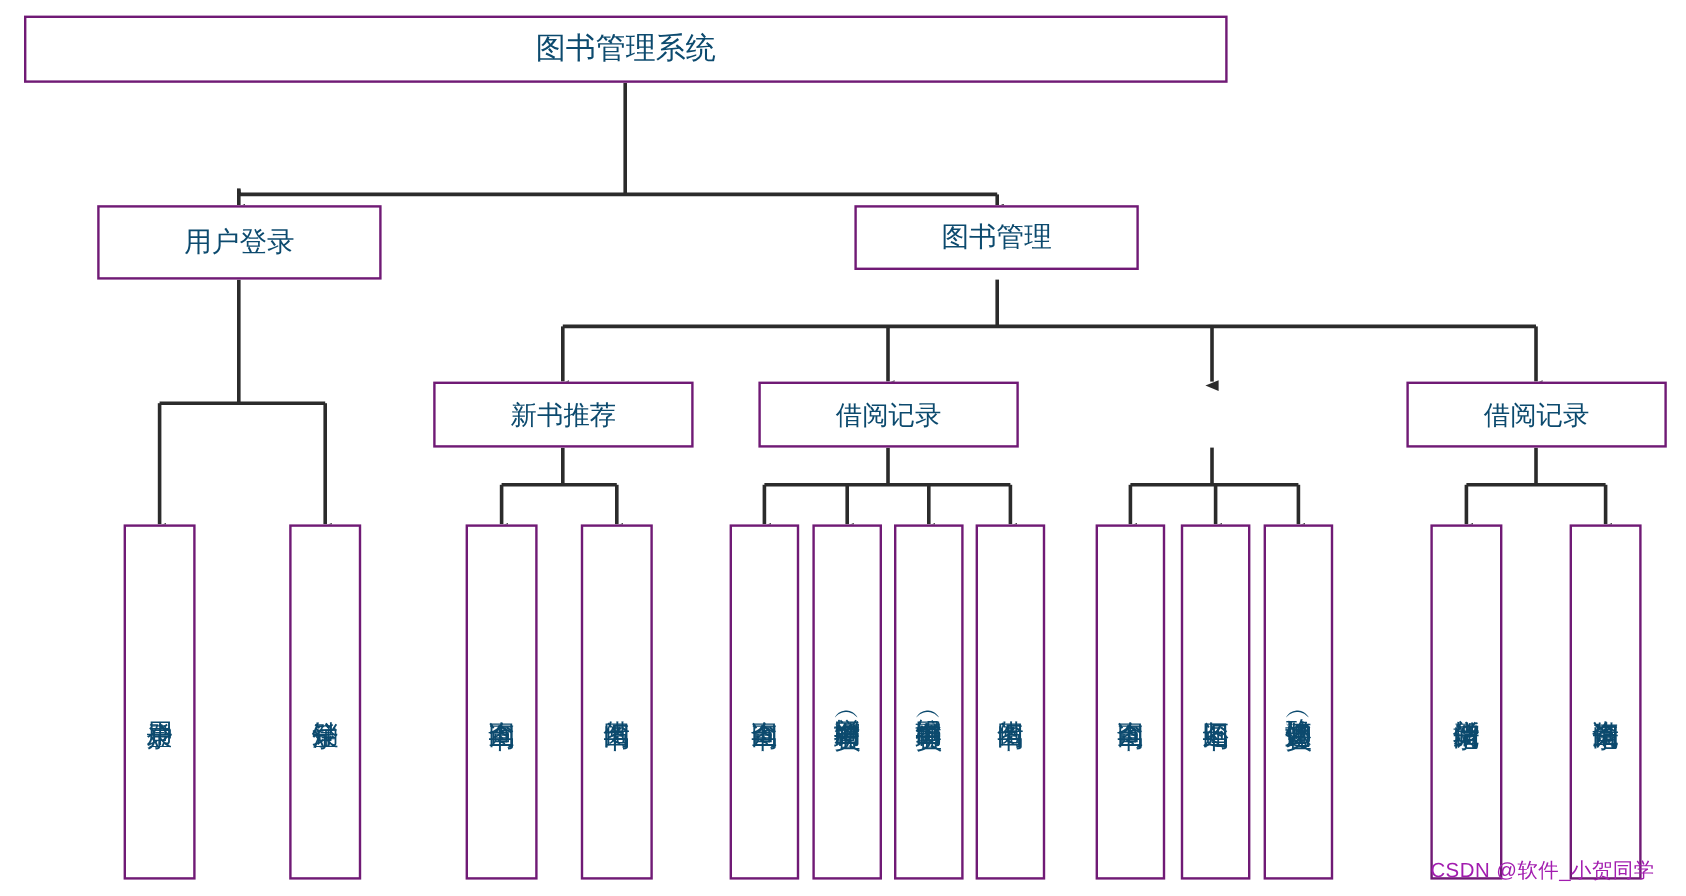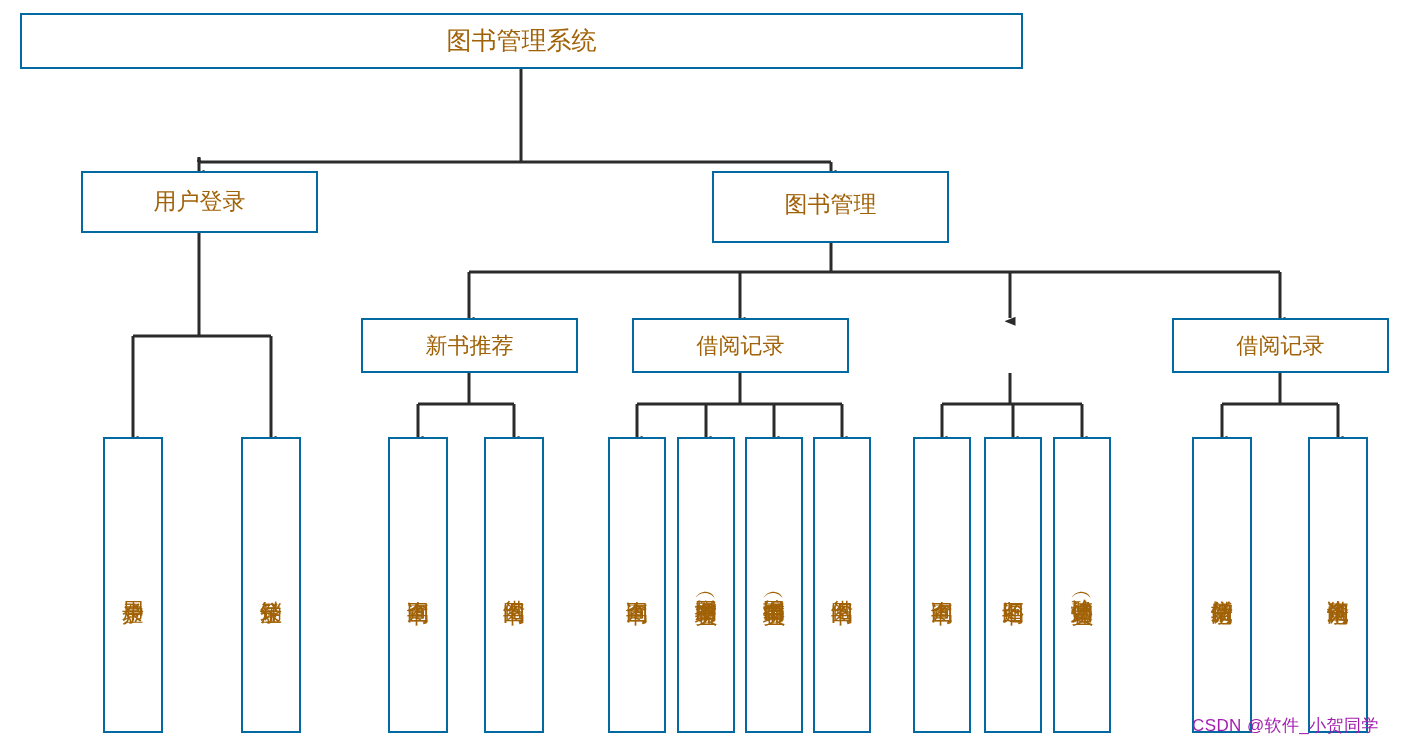--- a/index.html
+++ b/index.html
@@ -22,26 +22,26 @@
     position: absolute;
     left: 0;
     top: 0;
     width: 1405px;
     height: 747px;
     pointer-events: none;
   }
   .node {
     position: absolute;
     box-sizing: border-box;
-    border: 2px solid #0369a1;
+    border: 2px solid #701a75;
     background: #ffffff;
     display: flex;
     align-items: center;
     justify-content: center;
-    color: #a16207;
+    color: #0c4a6e;
     line-height: 1.18;
     text-align: center;
   }
   .node.root {
     font-size: 25px;
   }
   .node.lvl2 {
     font-size: 23px;
   }
   .node.lvl3 {
@@ -136,21 +136,21 @@
     </g>
   </svg>
 
   <div class="node root" style="left:20px; top:13px; width:1003px; height:56px;">
     <span>图书管理系统</span>
   </div>
 
   <div class="node lvl2" style="left:81px; top:171px; width:237px; height:62px;">
     <span>用户登录</span>
   </div>
-  <div class="node lvl2" style="left:712px; top:171px; width:237px; height:72px;font-family:Liberation Mono, monospace;">
+  <div class="node lvl2" style="left:712px; top:171px; width:237px; height:54px;">
     <span>图书管理</span>
   </div>
 
   <div class="node lvl3" style="left:361px; top:318px; width:217px; height:55px;align-items:center;">
     <span>新书推荐</span>
   </div>
   <div class="node lvl3" style="left:632px; top:318px; width:217px; height:55px;">
     <span>借阅记录</span>
   </div>
   <div class="node lvl3" style="left:1172px; top:318px; width:217px; height:55px;font-family:Liberation Serif, serif;">

